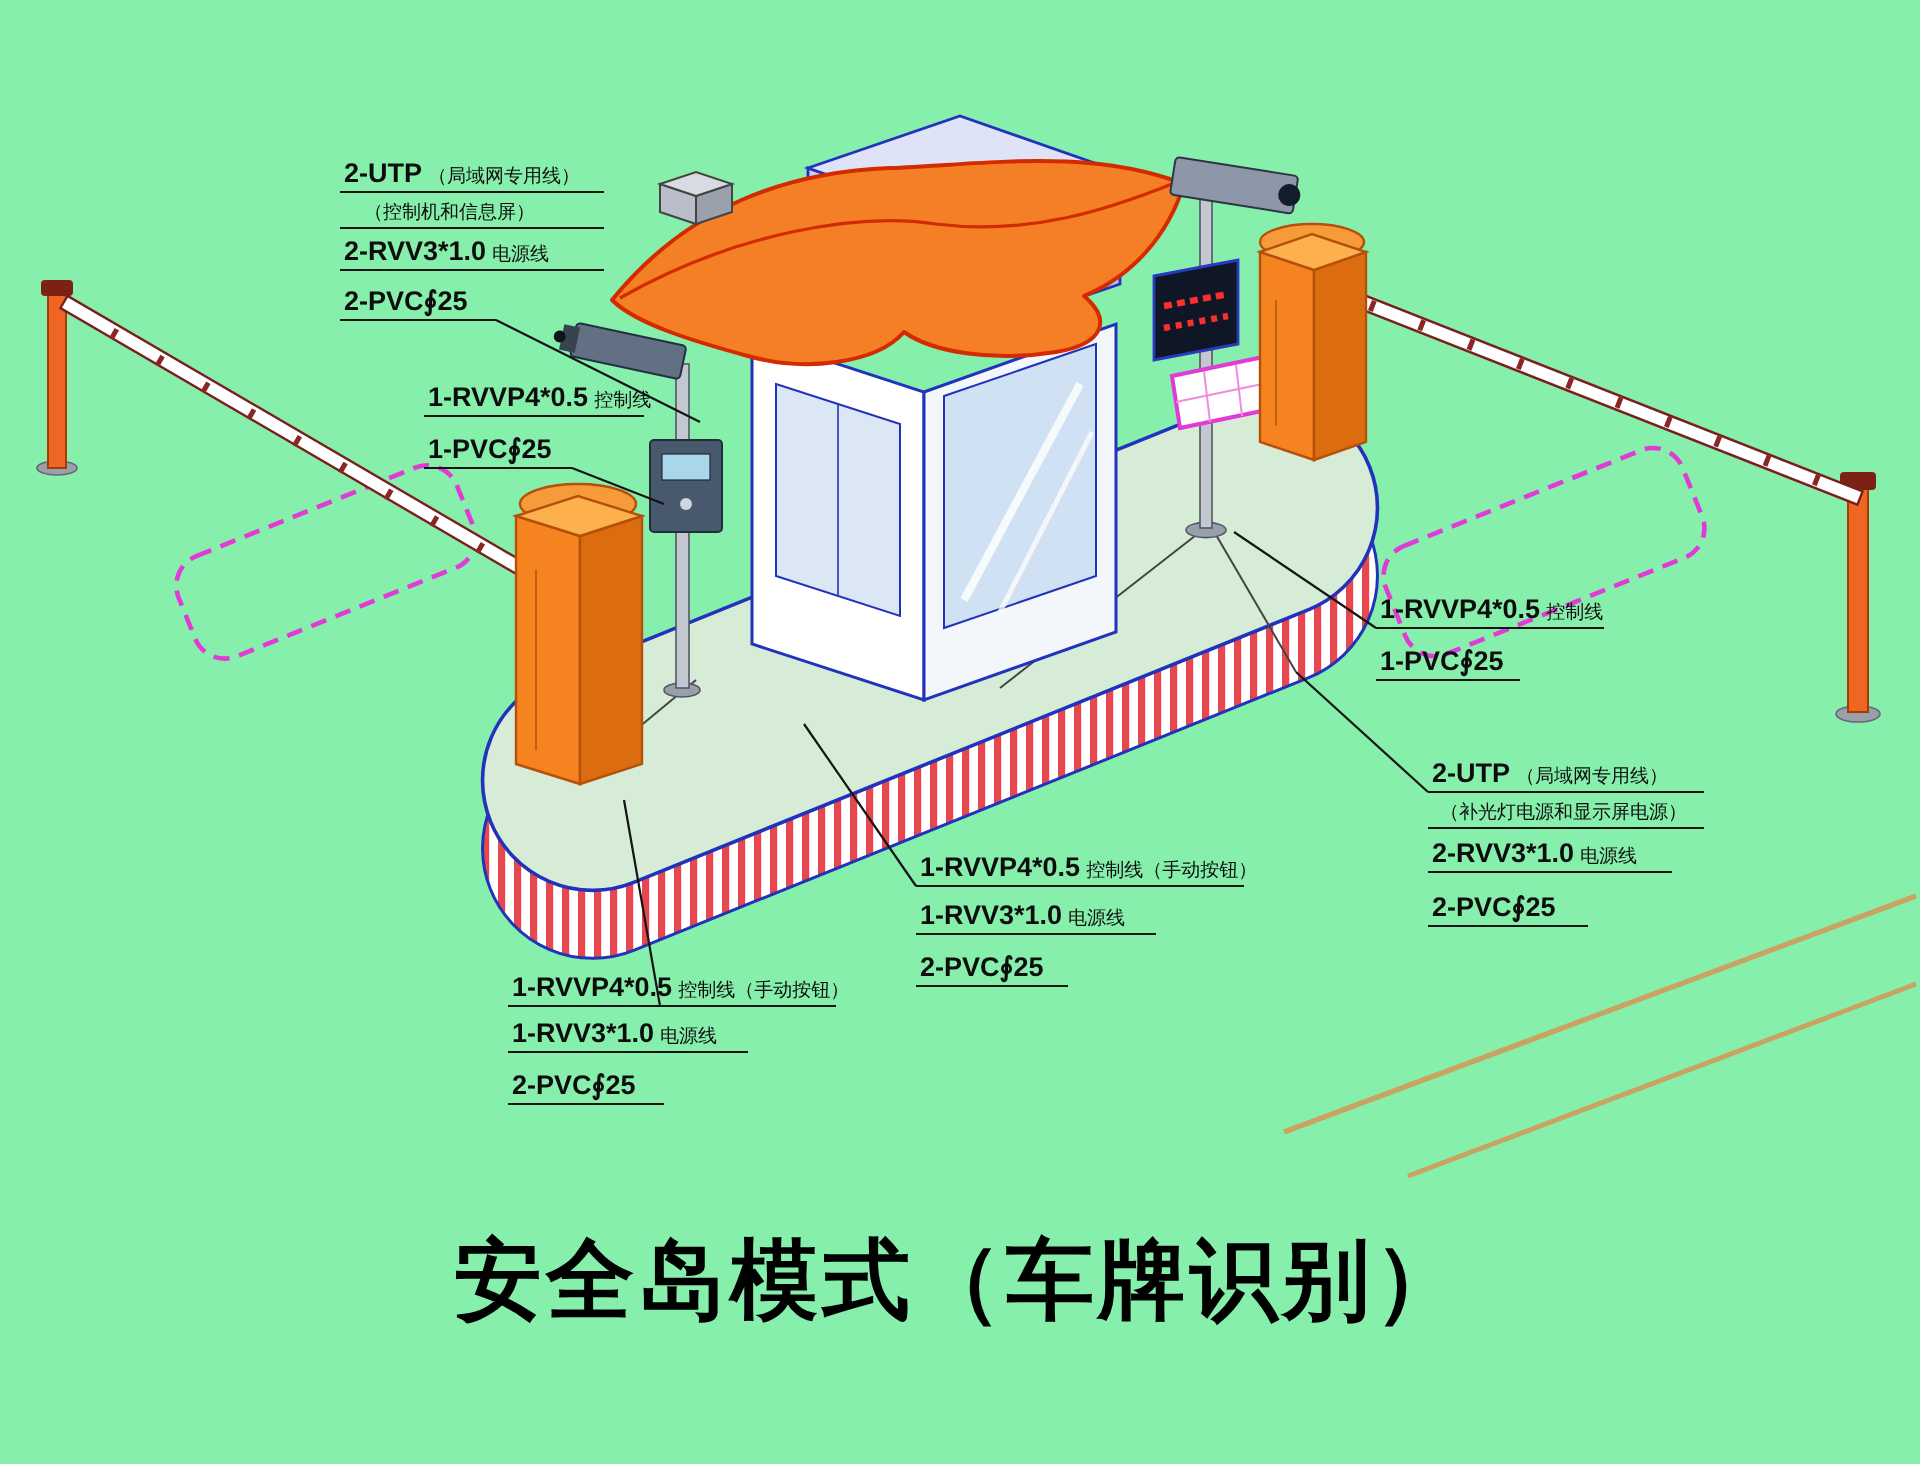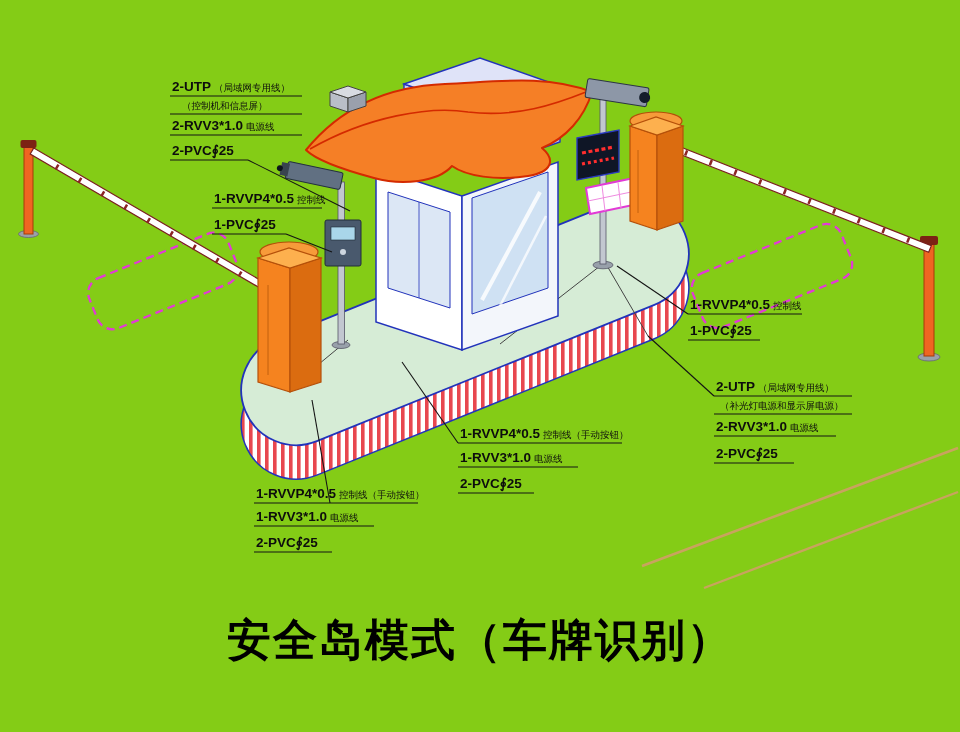--- a/index.html
+++ b/index.html
@@ -1,16 +1,16 @@
 <!DOCTYPE html>
 <html><head>
 <meta charset="utf-8">
 <style>
   html,body{margin:0;padding:0;background:#ffffff;}
-  .stage{position:relative;width:960px;height:732px;background:#84cc16;overflow:hidden;
+  .stage{position:relative;width:960px;height:732px;background:#86efac;overflow:hidden;
          font-family:"Liberation Sans",sans-serif;}
   svg{display:block;}
   .cm{font-family:"Liberation Sans",sans-serif;font-size:13.5px;font-weight:700;fill:#0d0d0d;}
   .cn{font-size:9.5px;font-weight:400;}
   .ln{stroke:#141414;stroke-width:1.1;fill:none;}
   .ttl{font-family:"Liberation Sans",sans-serif;font-size:44px;font-weight:600;fill:#000;letter-spacing:2px;}
 </style>
 </head>
 <body>
 

